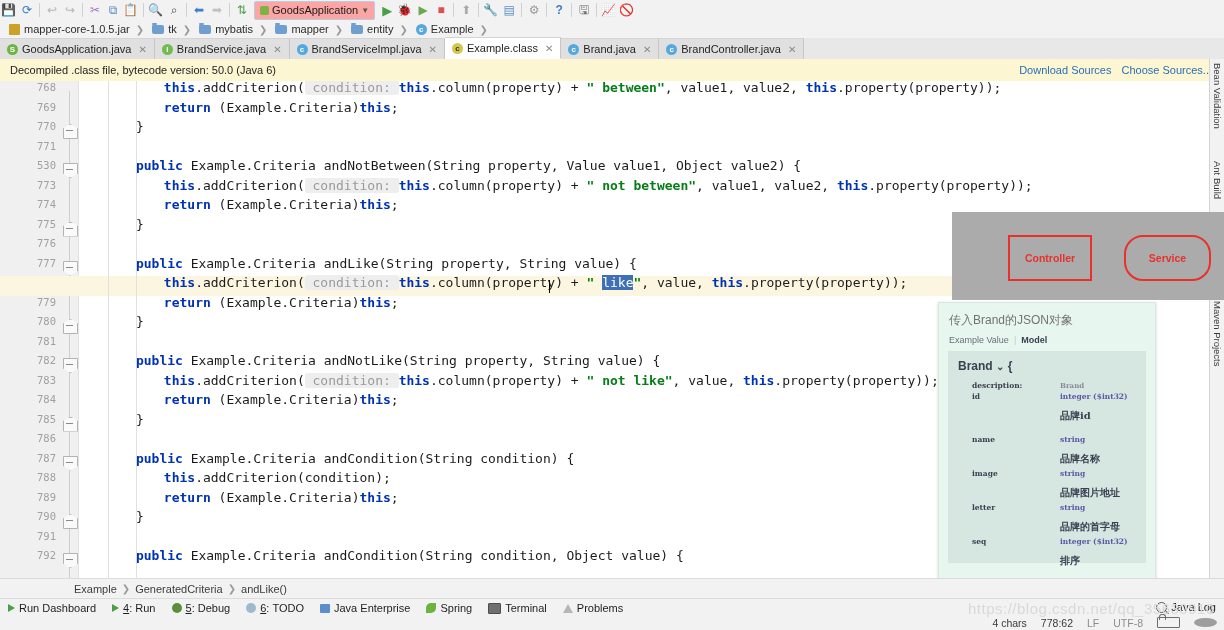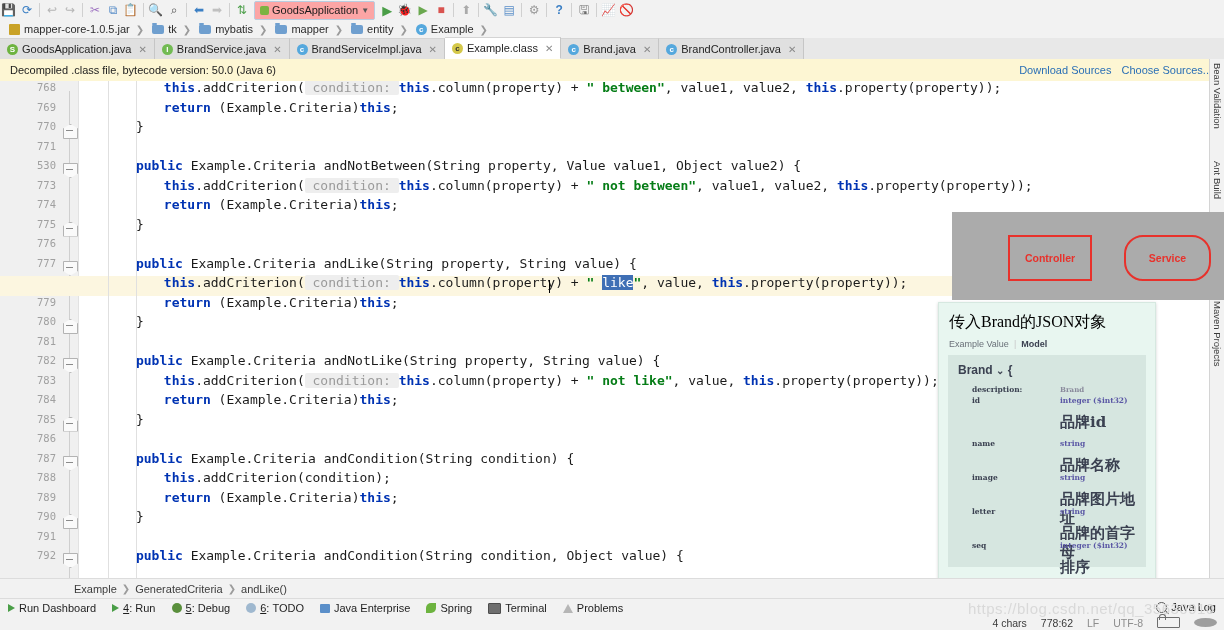--- a/index.html
+++ b/index.html
@@ -136,33 +136,33 @@
     display:flex;align-items:center;justify-content:center;
     color:#e8312b;font-weight:bold;font-size:10.5px;font-family:"Liberation Sans",sans-serif;
   }
 
   
   .swagger{
     position:absolute;left:938px;top:302px;width:216px;height:278px;
     background:#e8f6f0;border:1px solid #d6e8e0;
     box-shadow:0 1px 3px rgba(0,0,0,.18);
   }
-  .sw-title{font-size:16px;color:#000000;padding:9px 10px 2px 10px;font-family:Liberation Serif, serif;}
+  .sw-title{font-size:12px;color:#737373;padding:9px 10px 2px 10px;font-family:Liberation Sans, sans-serif;}
   .sw-tabs{font-size:9px;color:#3b4151;padding:4px 10px 6px 10px;display:flex;gap:5px;align-items:center;}
   .sw-tabs .tb1{color:#6a7179;}
   .sw-tabs .bar{color:#c8c8c8;}
   .sw-tabs .tb2{font-weight:bold;color:#3b4151;}
   .sw-body{
     margin:0 9px;background:#d6e6e0;height:212px;position:relative;
     font-family:"DejaVu Serif", serif;
   }
   .sw-brand{position:absolute;left:10px;top:8px;font-size:12px;font-weight:bold;color:#3b4151;font-family:"Liberation Sans",sans-serif;}
   .sw-row-k{position:absolute;font-size:7.5px;color:#3b4151;font-weight:bold;}
   .sw-row-t{position:absolute;left:112px;font-size:7.5px;color:#5b58a5;font-weight:bold;}
-  .sw-row-d{position:absolute;left:112px;font-size:15px;color:#3b4151;font-weight:bold;}
+  .sw-row-d{position:absolute;left:112px;font-size:10px;color:#3b4151;font-weight:bold;}
   .sw-close{position:absolute;left:10px;font-size:11px;color:#3b4151;font-weight:bold;font-family:"Liberation Sans",sans-serif;}
 
   
   .navcrumb{
     position:absolute;left:0;top:578px;width:1224px;height:19px;
     background:#f2f2f2;border-top:1px solid #dcdcdc;
     display:flex;align-items:center;padding-left:74px;font-size:11px;color:#3c3c3c;gap:5px;
   }
   .navcrumb .sep{color:#9c9c9c;font-size:10px;}
 

